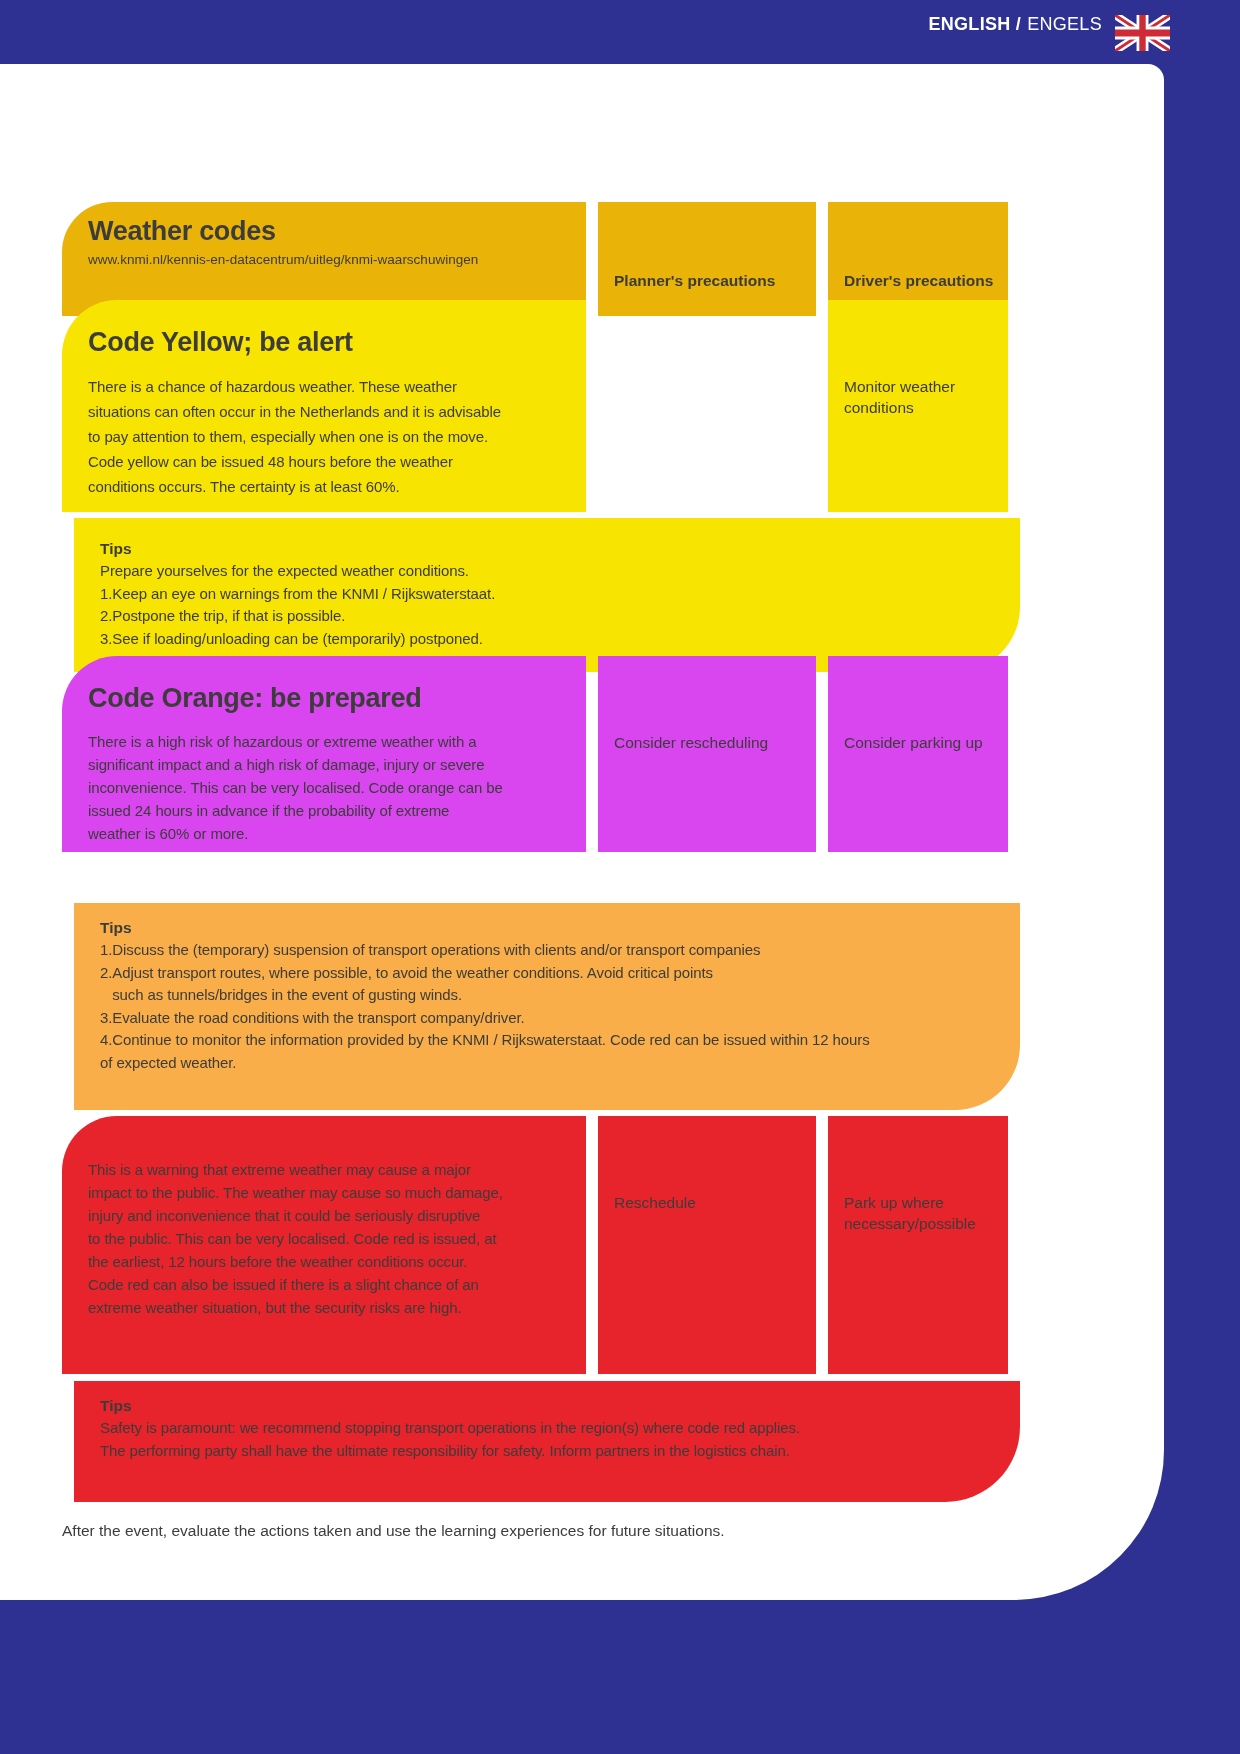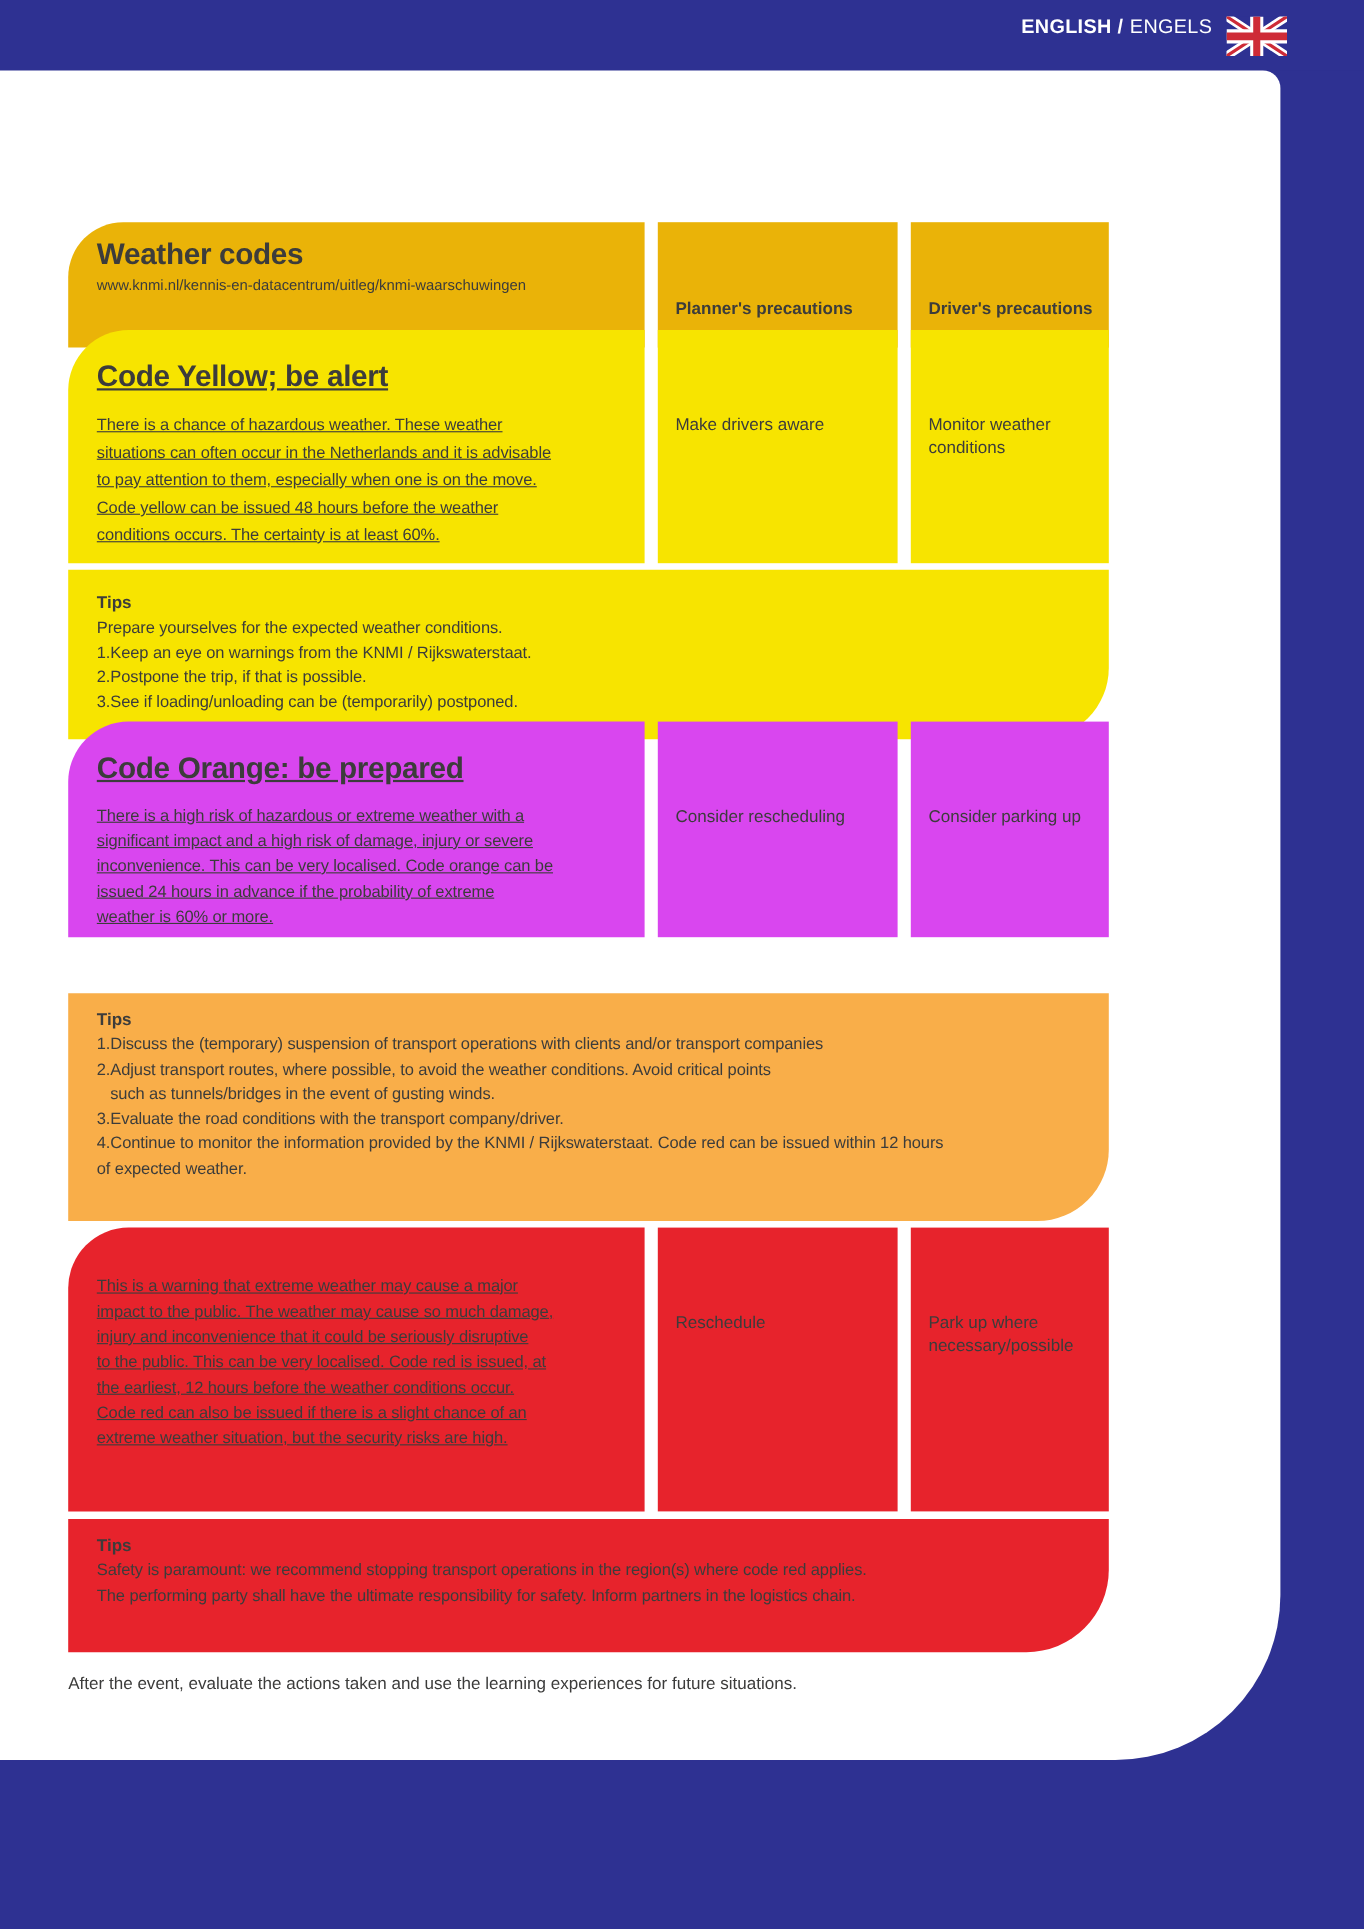--- a/index.html
+++ b/index.html
@@ -11,35 +11,35 @@
   .lang{position:absolute;right:138px;top:0;height:48px;display:flex;align-items:center;
         color:#FFFFFF;font-size:18px;letter-spacing:.3px;}
   .lang .b{font-weight:bold;}
   .lang .r{font-weight:normal;margin-left:6px;}
   .flag{position:absolute;right:70px;top:15px;width:55px;height:36px;}
 
   .blk{position:absolute;box-sizing:border-box;color:#3C3C3B;}
   .c1{left:62px;width:524px;}
   .c2{left:598px;width:218px;}
   .c3{left:828px;width:180px;}
-  .full{left:62px;width:946px;}
+  .full{left:74px;width:946px;}
 
   
   .hdr{top:202px;height:114px;background:#eab308;}
   .hdr.c1{border-radius:50px 0 0 0;padding:14px 0 0 26px;}
   .hdr-title{font-size:27px;font-weight:bold;letter-spacing:-.3px;}
   .hdr-url{font-size:13.5px;margin-top:5px;}
   .hdr.lbl{display:flex;align-items:flex-end;padding:0 0 26px 16px;font-weight:bold;font-size:15.5px;text-align:center;}
 
   
   .codecell{padding-top:76px;padding-left:16px;font-size:15.5px;line-height:21px;white-space:pre-line;}
   .row-y{top:300px;height:212px;background:#F7E400;}
   .row-o{top:656px;height:196px;background:#d946ef;}
   .row-r{top:1116px;height:258px;background:#E7232C;}
-  .rc1{border-radius:55px 0 0 0;padding:26px 24px 0 26px;text-decoration:underline;}
+  .rc1{border-radius:55px 0 0 0;padding:26px 24px 0 26px;}
   .code-title{font-size:27px;font-weight:bold;letter-spacing:-.3px;line-height:32px;}
   .code-desc{margin-top:16px;font-size:15px;letter-spacing:-.1px;white-space:pre-line;}
   .lh25{line-height:25px;}
   .lh23{line-height:23px;}
 
   
   .tips{border-radius:0 0 65px 0;padding:20px 30px 0 26px;}
   .tips-y{top:518px;height:154px;background:#F7E400;}
   .tips-o{top:903px;height:207px;background:#F9AE49;padding-top:14px;}
   .tips-r{top:1381px;height:121px;background:#E7232C;padding-top:14px;border-radius:0 0 75px 0;}
@@ -79,21 +79,20 @@
   <div class="blk hdr lbl c3">Driver's precautions</div>
 
   <div class="blk row-y rc1 c1">
     <div class="code-title">Code Yellow; be alert</div>
     <div class="code-desc lh25">There is a chance of hazardous weather. These weather
 situations can often occur in the Netherlands and it is advisable
 to pay attention to them, especially when one is on the move.
 Code yellow can be issued 48 hours before the weather
 conditions occurs. The certainty is at least 60%.</div>
   </div>
-  <div class="blk row-y codecell c2">Make drivers aware</div>
   <div class="blk row-y codecell c3">Monitor weather
 conditions</div>
   <div class="blk tips tips-y full">
     <div class="tips-label">Tips</div>
     <div class="tips-text">Prepare yourselves for the expected weather conditions.
 1.Keep an eye on warnings from the KNMI / Rijkswaterstaat.
 2.Postpone the trip, if that is possible.
 3.See if loading/unloading can be (temporarily) postponed.</div>
   </div>
 

